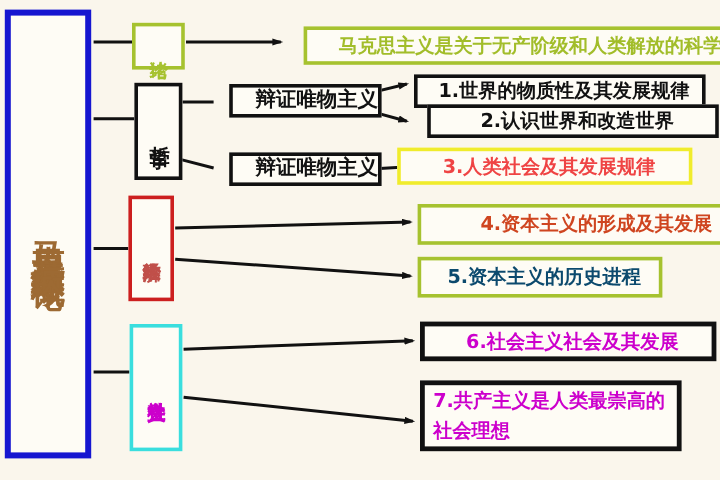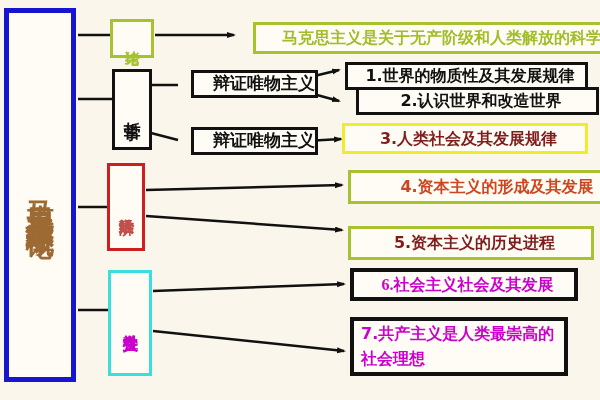--- a/index.html
+++ b/index.html
@@ -76,34 +76,34 @@
   }
   .leaf1{
     left:345px;top:62px;width:243px;height:28px;
     border:3px solid #111111;color:#111111;font-size:16px;
   }
   .leaf2{
     left:356px;top:87px;width:243px;height:28px;
     border:3px solid #111111;color:#111111;font-size:16px;
   }
   .leaf3{
-    left:342px;top:123px;width:246px;height:31px;
-    border:3px solid #f0ec2c;color:#7f1d1d;font-size:16px;
+    left:331px;top:123px;width:246px;height:31px;
+    border:3px solid #f0ec2c;color:#ef4444;font-size:16px;
   }
   .leaf4{
     left:348px;top:170px;width:291px;height:34px;
     border:3px solid #a6c22f;color:#cf4520;font-size:16px;
   }
   .leaf5{
-    left:348px;top:214px;width:246px;height:34px;
-    border:3px solid #a6c22f;color:#7f1d1d;font-size:16px;margin-top:12px;
+    left:348px;top:214px;width:204px;height:34px;
+    border:3px solid #a6c22f;color:#0c4a6e;font-size:16px;
   }
   .leaf6{
-    left:350px;top:268px;width:228px;height:33px;
-    border:4px solid #111111;color:#cc00cc;font-size:16px;font-family:Liberation Serif, serif;
+    left:350px;top:268px;width:247px;height:33px;
+    border:4px solid #111111;color:#cc00cc;font-size:16px;
   }
   .leaf7{
     left:350px;top:317px;width:218px;height:59px;
     border:4px solid #111111;color:#cc00cc;font-size:16px;
     word-break:break-all;line-height:1.55;align-items:center;
   }
 </style>
 </head>
 <body>
 

